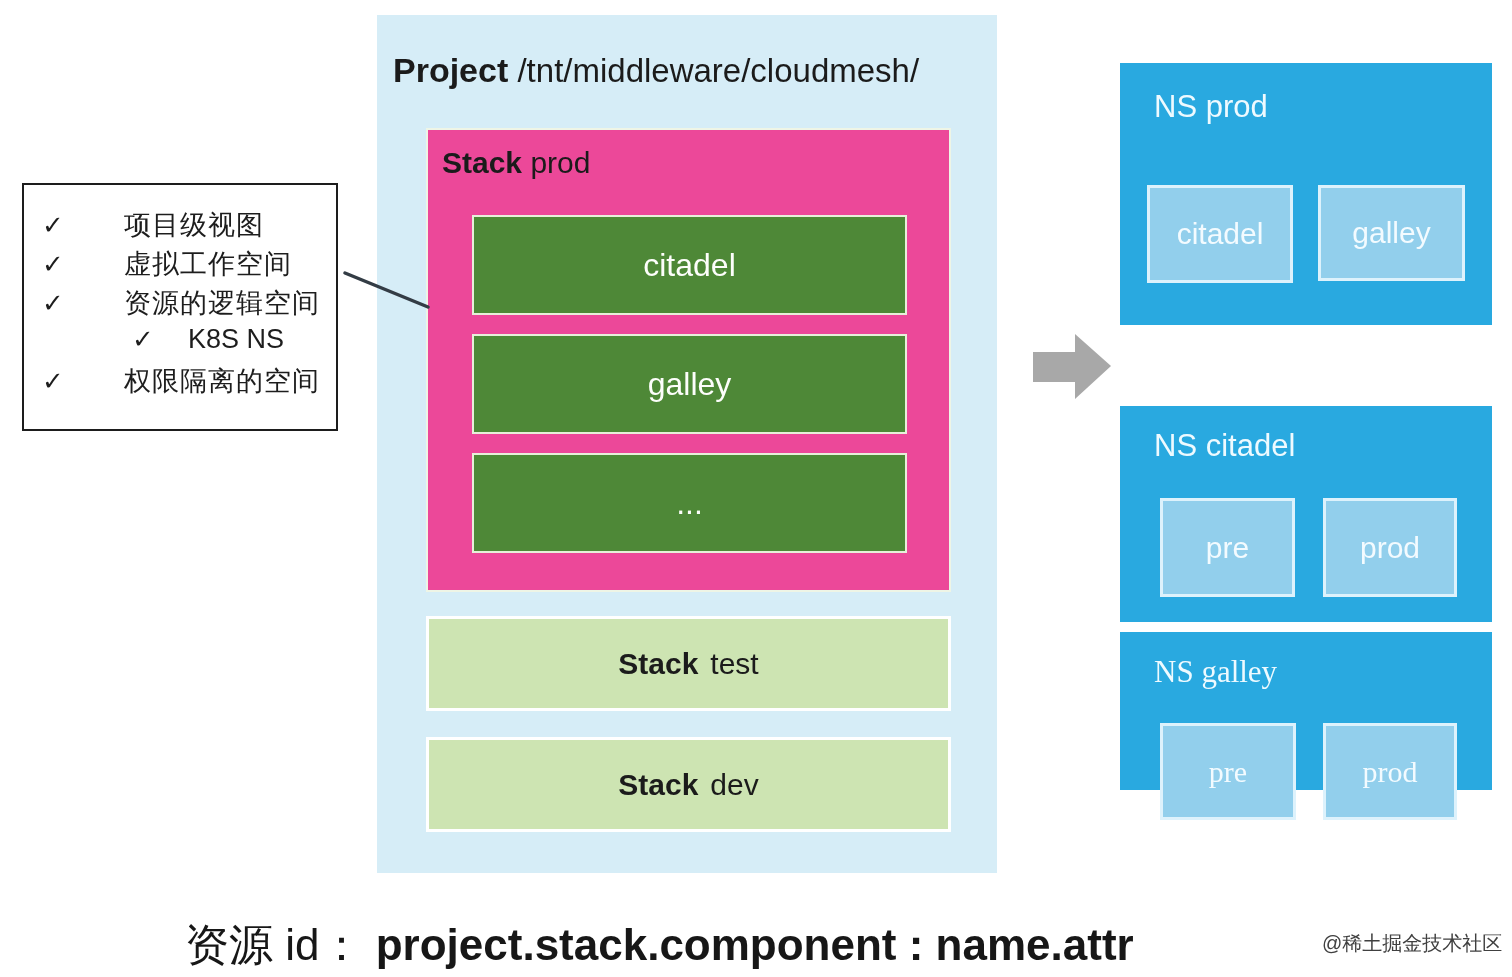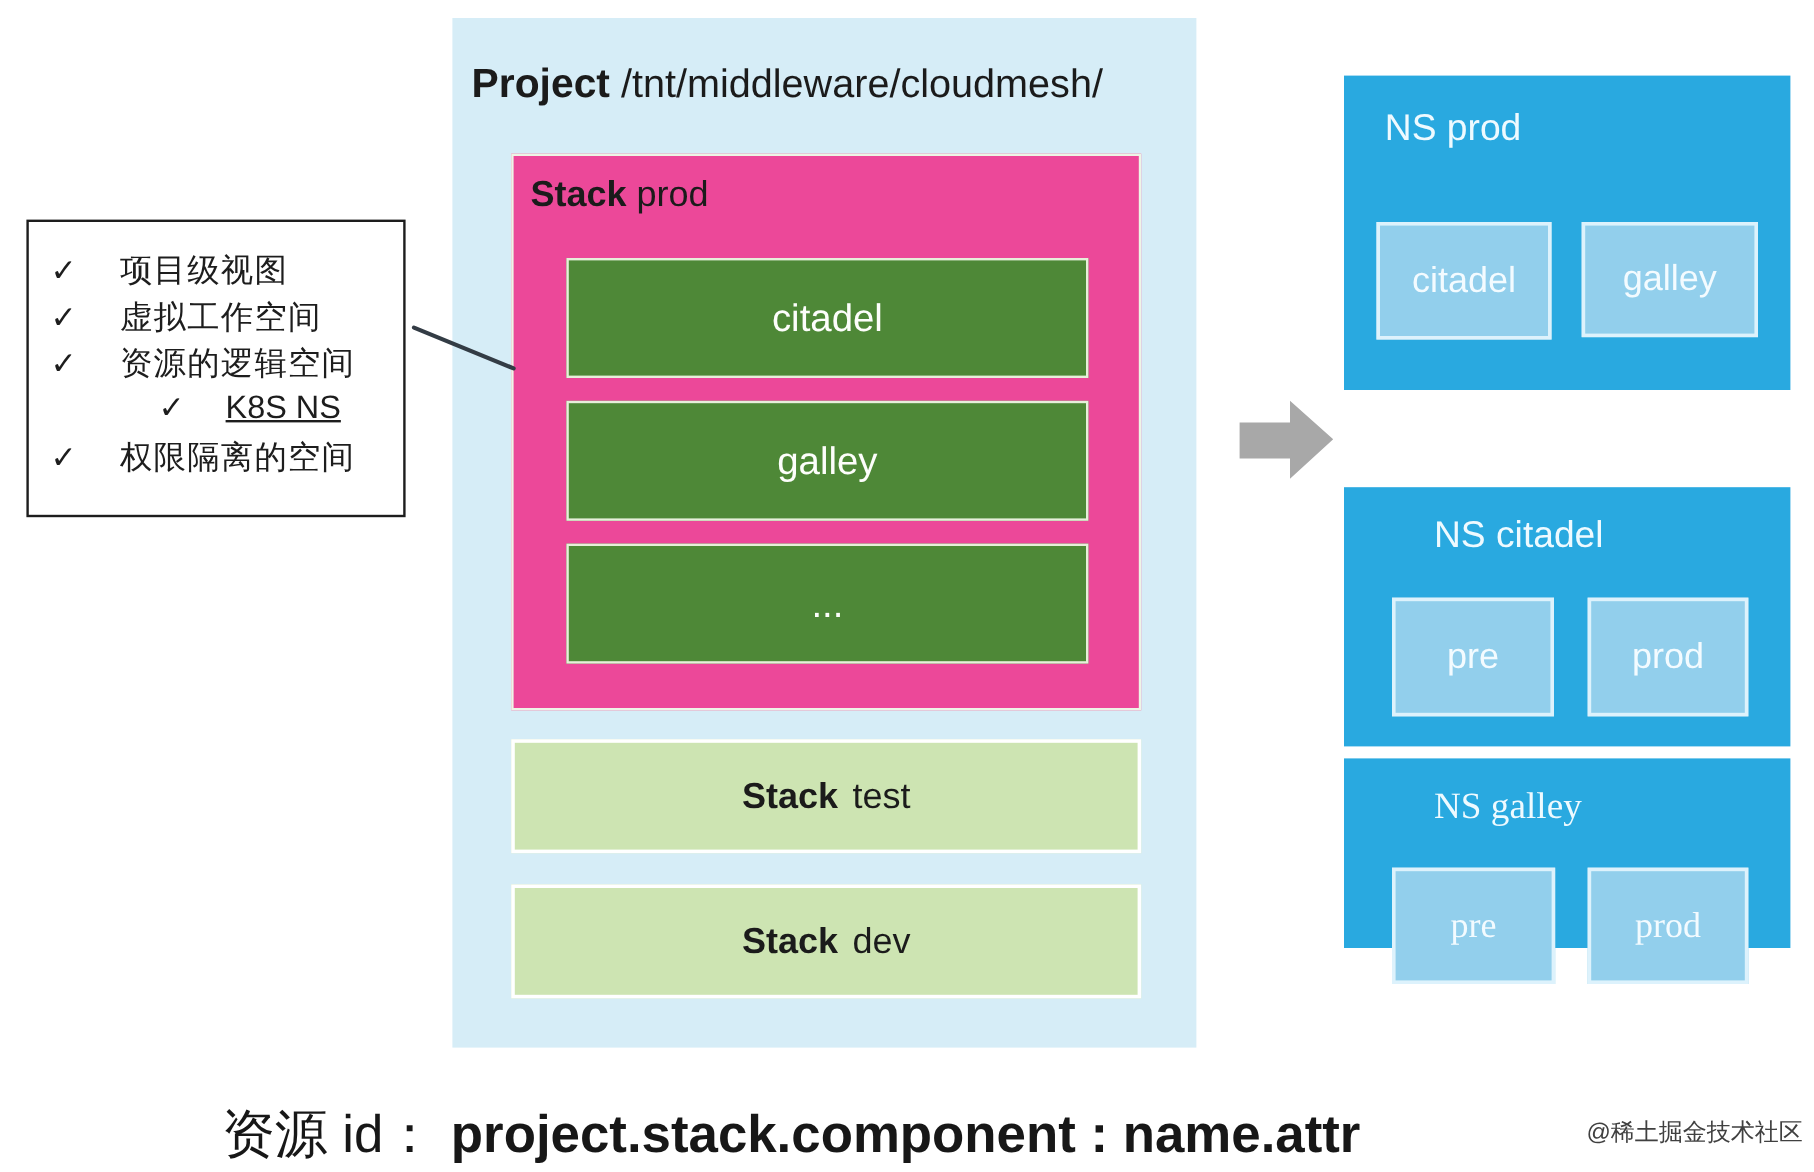--- a/index.html
+++ b/index.html
@@ -10,23 +10,23 @@
   }
 
   
   .anno-box {
     position: absolute; left: 22px; top: 183px; width: 316px; height: 248px;
     background: #ffffff; border: 2px solid #1d1d1d;
     padding: 22px 10px 0 18px;
   }
   .anno-row { display: flex; align-items: baseline; height: 39px; font-size: 27px; color: #1d1d1d; }
   .anno-row .check { width: 30px; font-size: 26px; flex: 0 0 30px; }
-  .anno-row .lbl { margin-left: 28px; letter-spacing: 1px; }
+  .anno-row .lbl { margin-left: 52px; letter-spacing: 1px; }
   .anno-row.indent { padding-left: 90px; }
-  .anno-row.indent .lbl { margin-left: 26px; letter-spacing: 0; text-decoration: underline; }
+  .anno-row.indent .lbl { margin-left: 26px; letter-spacing: 0; }
 
   
   .project-box {
     position: absolute; left: 377px; top: 15px; width: 620px; height: 858px;
     background: #d6edf7;
   }
   .project-title {
     position: absolute; left: 16px; top: 36px;
     font-size: 33px; color: #1b1b1b; white-space: nowrap;
   }
@@ -67,21 +67,21 @@
 
   
   .ns-box { position: absolute; left: 1120px; width: 372px; background: #29a9e0; }
   .ns-box.n0 { top: 63px;  height: 262px; }
   .ns-box.n1 { top: 406px; height: 216px; }
   .ns-box.n2 { top: 632px; height: 158px; font-family: Liberation Serif, serif; }
   .ns-title {
     position: absolute; left: 34px; top: 26px;
     font-size: 31px; color: #eefaff; white-space: nowrap; text-align: right;
   }
-  .ns-box.n1 .ns-title, .ns-box.n2 .ns-title { top: 22px; margin-left: 41px; }
+  .ns-box.n1 .ns-title, .ns-box.n2 .ns-title { top: 22px; }
   .ns-child {
     position: absolute; background: #92cfec; border: 3px solid #ddf2fc;
     display: flex; align-items: center; justify-content: center;
     color: #f3fbff; font-size: 30px;
   }
   .n0 .ns-child.k0 { left: 27px;  top: 122px; width: 146px; height: 98px; }
   .n0 .ns-child.k1 { left: 198px; top: 122px; width: 147px; height: 96px; }
   .n1 .ns-child.k0 { left: 40px;  top: 92px;  width: 135px; height: 99px; }
   .n1 .ns-child.k1 { left: 203px; top: 92px;  width: 134px; height: 99px; }
   .n2 .ns-child.k0 { left: 40px;  top: 91px;  width: 136px; height: 97px; }

